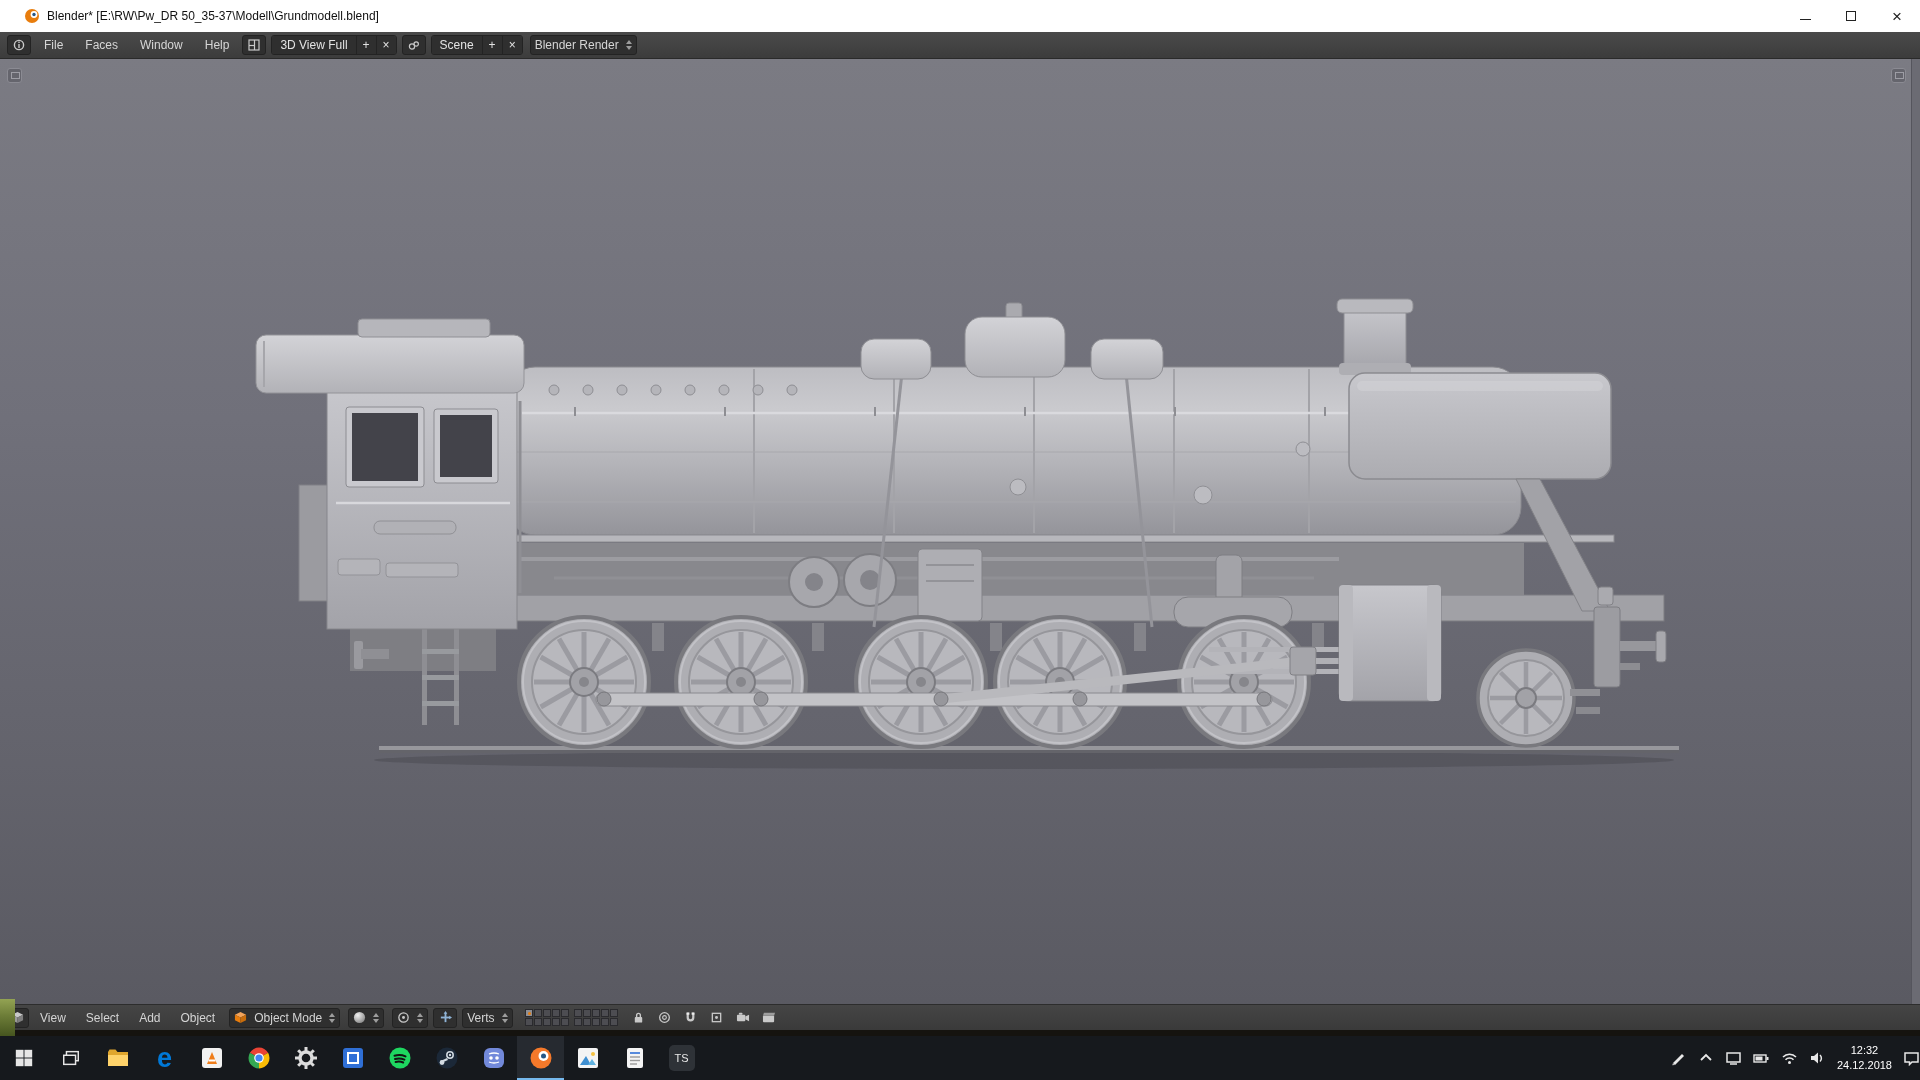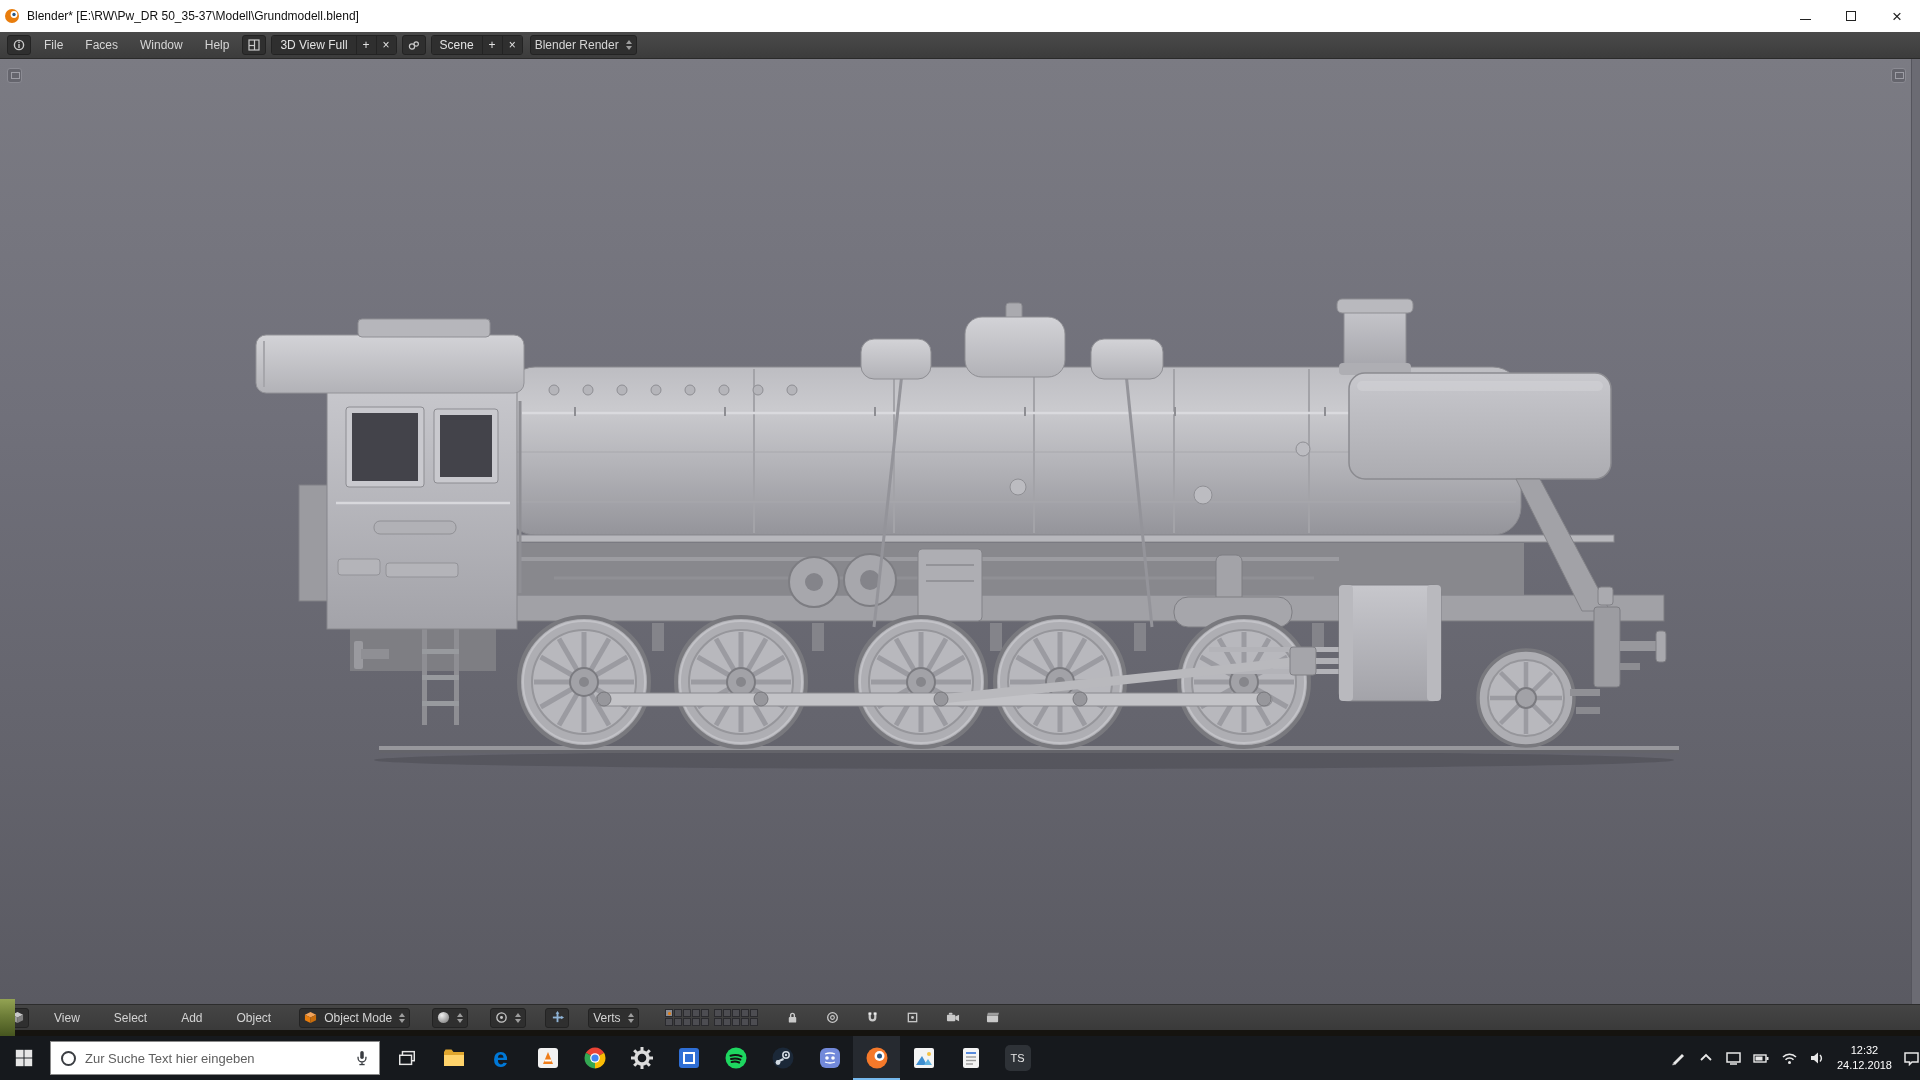--- a/index.html
+++ b/index.html
@@ -3,21 +3,21 @@
 <meta charset="utf-8">
 <style>
   * { box-sizing: border-box; margin: 0; padding: 0; }
   html, body { width: 1920px; height: 1080px; overflow: hidden; font-family: "Liberation Sans", sans-serif; }
   .screen { position: relative; width: 1920px; height: 1080px; background: #101310; }
 
   
   .blender-window { position: absolute; left: 0; top: 0; width: 1920px; height: 1030px; background: #3f3f3f; }
 
   
-  .titlebar { height: 32px; background: #ffffff; display: flex; align-items: center; padding-left: 4px; }
+  .titlebar { height: 32px; background: #ffffff; display: flex; align-items: center; padding-left: 24px; }
   .titlebar-title { font-size: 12px; color: #111111; margin-left: 7px; }
   .window-controls { margin-left: auto; display: flex; height: 100%; }
   .win-btn { width: 46px; height: 32px; display: flex; align-items: center; justify-content: center; color: #222222; }
   .glyph-min { width: 11px; border-bottom: 1px solid #222222; margin-top: 6px; }
   .glyph-max { width: 10px; height: 10px; border: 1px solid #222222; }
   .glyph-close { font-size: 17px; line-height: 1; color: #222222; }
 
   
   .info-header { height: 27px; background: linear-gradient(#4a4a4a, #3c3c3c); border-bottom: 1px solid #2a2a2a;
                  display: flex; align-items: center; gap: 2px; padding: 0 6px; color: #d6d6d6; font-size: 12px; }
@@ -42,21 +42,21 @@
   .corner-widget { position: absolute; width: 15px; height: 15px; background: #65656d; border: 1px solid #8b8b93; border-radius: 3px; }
   .corner-widget::after { content: ""; position: absolute; left: 3px; top: 3px; width: 7px; height: 5px; border: 1px solid #9d9da5; }
   .cw-tl { left: 7px; top: 9px; }
   .cw-tr { right: 14px; top: 9px; }
   .right-strip { position: absolute; right: 0; top: 0; width: 9px; height: 100%; background: #6b6b73; border-left: 1px solid #55555d; }
   .loco-svg { position: absolute; left: 254px; top: 238px; width: 1460px; height: 480px; }
 
   
   .view3d-header { position: absolute; top: 1004px; left: 0; width: 1920px; height: 26px;
                    background: linear-gradient(#454545, #3a3a3a); border-top: 1px solid #2d2d2d;
-                   display: flex; align-items: center; gap: 16px; padding: 0 5px; color: #d4d4d4; font-size: 12px; }
+                   display: flex; align-items: center; gap: 2px; padding: 0 5px; color: #d4d4d4; font-size: 12px; }
   .view3d-header .menu { line-height: 26px; padding: 0 9px; }
   .icon-btn { width: 24px; height: 20px; display: flex; align-items: center; justify-content: center; border-radius: 3px; }
   .icon-btn.boxed { background: #2f2f2f; border: 1px solid #232323; }
   .layers { display: flex; gap: 5px; margin: 0 7px; }
   .layer-grid { display: grid; grid-template-columns: repeat(5, 8px); grid-template-rows: repeat(2, 8px); gap: 1px; }
   .layer-cell { background: #4d4d52; border: 1px solid #2a2a2e; position: relative; }
   .layer-cell.active { background: #8f8f94; }
   .layer-cell.active::after { content: ""; position: absolute; left: 2px; top: 2px; width: 3px; height: 3px; border-radius: 50%; background: #e87d0d; }
 
   
@@ -495,30 +495,20 @@
   <div class="taskbar">
     <div class="task-slot">
       <svg width="20" height="20" viewBox="0 0 22 22">
           <rect x="2" y="2" width="8.5" height="8.5" fill="#e6e6e6"></rect>
           <rect x="11.5" y="2" width="8.5" height="8.5" fill="#e6e6e6"></rect>
           <rect x="2" y="11.5" width="8.5" height="8.5" fill="#e6e6e6"></rect>
           <rect x="11.5" y="11.5" width="8.5" height="8.5" fill="#e6e6e6"></rect>
         </svg>
     </div>
 
-    <div class="search-box">
-      <span class="cortana-ring"></span>
-      <span class="search-text">Zur Suche Text hier eingeben</span>
-      <svg width="14" height="18" viewBox="0 0 16 18">
-          <rect x="6" y="1" width="4" height="9" rx="2" fill="#3a3d42"></rect>
-          <path d="M3.5 7.5 v1.5 a4.5 4.5 0 0 0 9 0 V7.5" fill="none" stroke="#3a3d42" stroke-width="1.5"></path>
-          <line x1="8" y1="13.8" x2="8" y2="16" stroke="#3a3d42" stroke-width="1.5"></line>
-          <line x1="5" y1="16.5" x2="11" y2="16.5" stroke="#3a3d42" stroke-width="1.5"></line>
-        </svg>
-    </div>
 
     <div class="task-slot">
       <svg width="20" height="20" viewBox="0 0 22 22">
           <rect x="6" y="4" width="13" height="10" fill="none" stroke="#e6e6e6" stroke-width="1.6"></rect>
           <rect x="3" y="8" width="13" height="10" fill="#16191d" stroke="#e6e6e6" stroke-width="1.6"></rect>
         </svg>
     </div>
 
     <div class="task-slot">
       <svg width="24" height="22" viewBox="0 0 24 22">

